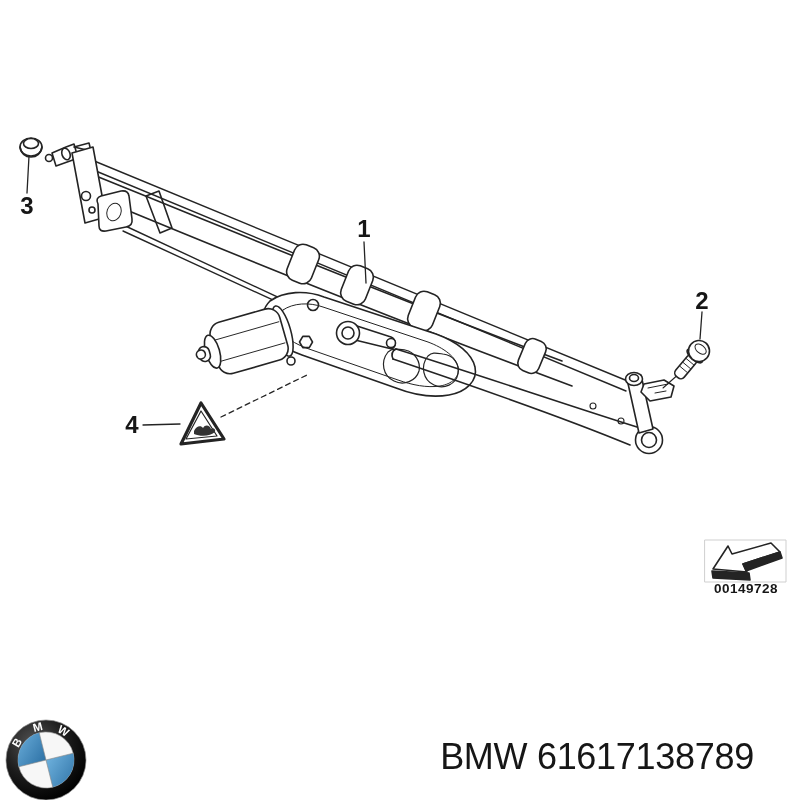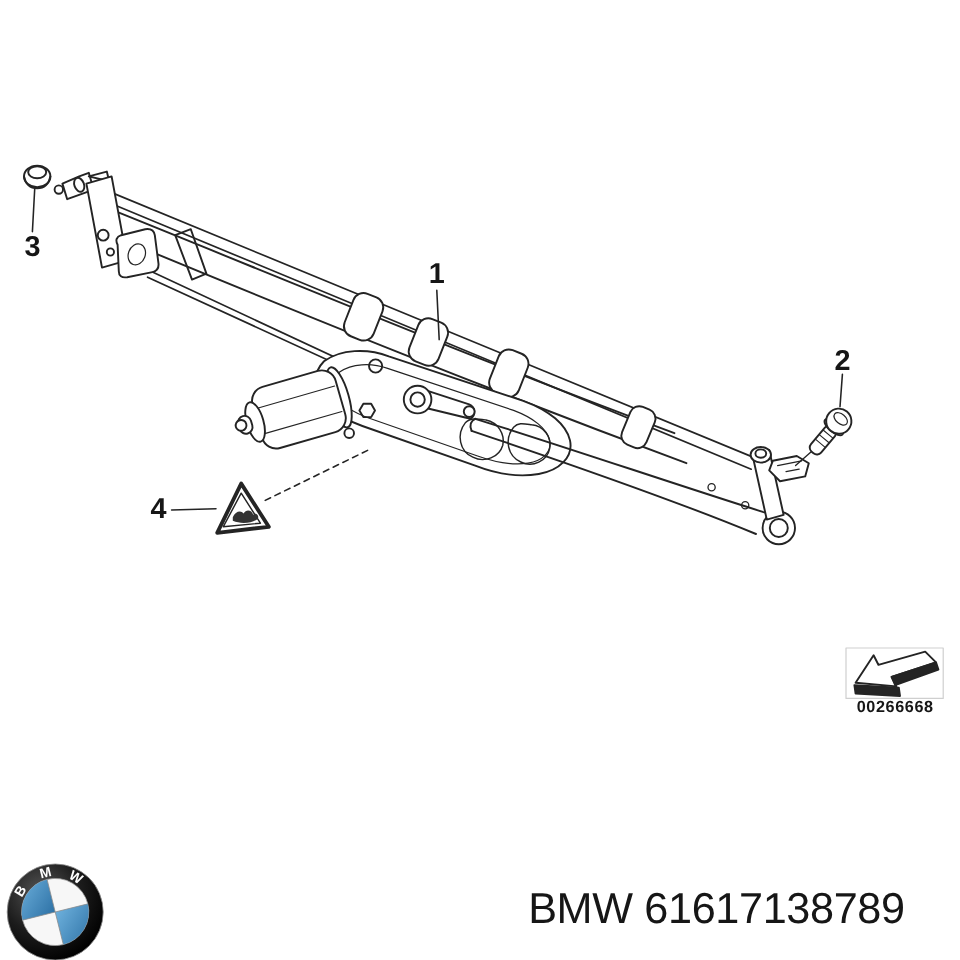--- a/index.html
+++ b/index.html
@@ -156,21 +156,21 @@
         <path d="M712,571 L749,573 L750,580 L713,578 Z" fill="#242424"></path>
       </g>
     </g>
   </svg>
 
   <div class="callout" style="left:364px;top:229px">1</div>
   <div class="callout" style="left:702px;top:301px">2</div>
   <div class="callout" style="left:27px;top:206px">3</div>
   <div class="callout" style="left:132px;top:425px">4</div>
 
-  <div class="stamp-number">00266668</div>
+  <div class="stamp-number">00149728</div>
 
   <svg class="logo" width="86" height="86" viewBox="0 0 86 86">
     <defs>
       <radialGradient id="ringGrad" cx="35%" cy="30%" r="75%">
         <stop offset="0%" stop-color="#555555"></stop>
         <stop offset="55%" stop-color="#1c1c1c"></stop>
         <stop offset="100%" stop-color="#000000"></stop>
       </radialGradient>
       <linearGradient id="blueGrad" x1="0" y1="0" x2="1" y2="1">
         <stop offset="0%" stop-color="#6db0dc"></stop>

